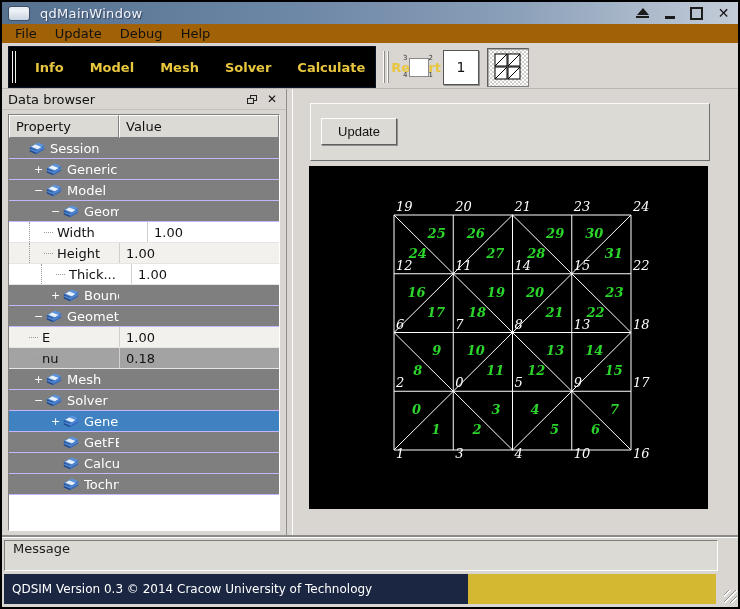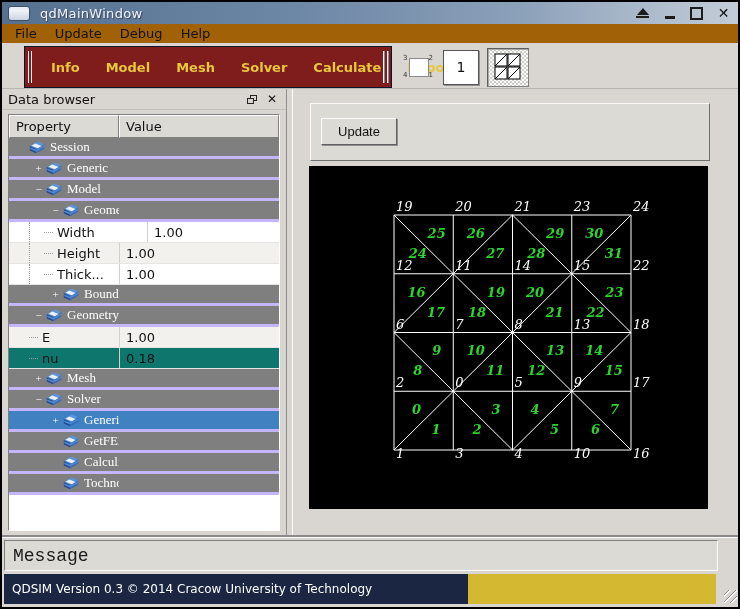--- a/index.html
+++ b/index.html
@@ -51,21 +51,21 @@
   .dock-close{font-size:12px;font-weight:bold;color:#111;}
   #tree-frame{position:absolute;left:6px;top:25px;width:272px;height:417px;background:#fff;
     border:1px solid #fff;border-top-color:#7f7f7f;border-left-color:#7f7f7f;box-sizing:border-box;overflow:hidden;}
   #tree-header{display:flex;height:23px;text-align:center;}
   .hdr-cell{background:#dcdad5;border:1px solid #7f7f7f;border-top-color:#fdfdfd;border-left-color:#fdfdfd;
     box-sizing:border-box;font-size:13px;color:#111;display:flex;align-items:center;padding-left:6px;}
   .hdr-prop{flex:0 0 110px;} .hdr-val{flex:1;}
   .trow{display:flex;height:21px;font-size:13px;align-items:stretch;}
   .trow .prop{flex:0 0 110px;display:flex;align-items:center;overflow:hidden;white-space:nowrap;}
   .trow .val{flex:1;display:flex;align-items:center;padding-left:6px;overflow:hidden;}
-  .trow.group{color:#fff;border-bottom:3px solid #c4b5fd;box-sizing:border-box;font-family:Liberation Serif, serif;}
+  .trow.group{color:#fff;border-bottom:1px solid #c4b5fd;box-sizing:border-box;}
   .trow.leaf{color:#111;border-bottom:1px solid #e7e5e1;box-sizing:border-box;}
   .trow.leaf .val{border-left:1px solid #d2d0cb;}
   .expander{width:13px;text-align:center;font-size:11px;flex:0 0 13px;}
   .node-icon{flex:0 0 18px;margin-right:4px;}
   .guide{flex:0 0 15px;align-self:stretch;border-left:1px dotted #9a9a9a;box-sizing:border-box;}
   .guide.first{margin-left:20px;}
   .elbow{width:9px;height:0;border-top:1px dotted #9a9a9a;margin-right:4px;align-self:center;}
   
   #splitter{position:absolute;left:284px;top:87px;width:7px;height:446px;background:#d9d6d1;
     border-left:1px solid #8f8f8f;border-right:1px solid #fdfdfd;box-sizing:border-box;}
@@ -73,21 +73,21 @@
   #update-frame{position:absolute;left:17px;top:14px;width:400px;height:58px;background:#dcdad5;
     border:1px solid #6f6f6f;border-top-color:#fafafa;border-left-color:#fafafa;box-sizing:border-box;}
   #update-btn{position:absolute;left:10px;top:14px;width:76px;height:27px;background:#dcdad5;
     border:1px solid #5f5f5f;border-top-color:#fdfdfd;border-left-color:#fdfdfd;box-sizing:border-box;
     font-size:13px;color:#111;display:flex;align-items:center;justify-content:center;box-shadow:1px 1px 0 #8f8f8f;}
   #canvas{position:absolute;left:16px;top:77px;width:399px;height:343px;}
   
   #bottom-divider{position:absolute;left:0;top:533px;width:736px;height:2px;background:#8a8a8a;border-bottom:1px solid #fdfdfd;}
   #message-panel{position:absolute;left:2px;top:538px;width:714px;height:31px;background:#dcdad5;
     border:1px solid #fdfdfd;border-top-color:#7f7f7f;border-left-color:#7f7f7f;box-sizing:border-box;
-    display:flex;align-items:center;padding-left:8px;font-size:18px;color:#1a1a1a;font-family:Liberation Mono, monospace;}
+    display:flex;align-items:flex-start;padding-left:8px;font-size:13px;color:#1a1a1a;}
   #statusbar{position:absolute;left:2px;top:572px;width:734px;height:30px;display:flex;}
   #status-msg{flex:0 0 464px;display:flex;align-items:center;padding-left:8px;box-sizing:border-box;
     color:#fff;font-size:12px;white-space:nowrap;overflow:hidden;}
   #status-progress{flex:0 0 248px;}
   #status-grip-area{flex:1;position:relative;background:#d9d6d1;}
   .grip{position:absolute;right:1px;bottom:1px;width:13px;height:13px;
     background:repeating-linear-gradient(135deg,transparent 0 3px,#8f8f8f 3px 4px,#fdfdfd 4px 5px);}
 </style>
 </head>
 <body>
@@ -116,21 +116,21 @@
   </div>
 
   <div id="menubar">
       <span class="menu-item">File</span>
       <span class="menu-item">Update</span>
       <span class="menu-item">Debug</span>
       <span class="menu-item">Help</span>
     </div>
 
   <div id="toolbar-strip">
-    <div id="main-toolbar" style="background: #7f1d1d; margin-left: 16px;">
+    <div id="main-toolbar" style="background: #000000;">
       <span class="tb-handle"></span>
     <span class="tb-action" style="color: rgb(232, 198, 62);">Info</span>
         <span class="tb-action" style="color: rgb(232, 198, 62);">Model</span>
         <span class="tb-action" style="color: rgb(232, 198, 62);">Mesh</span>
         <span class="tb-action" style="color: rgb(232, 198, 62);">Solver</span>
         <span class="tb-action" style="color: rgb(232, 198, 62);">Calculate</span>
         <span class="tb-action" style="color: rgb(232, 198, 62);">Report</span>
       </div>
     <div id="tool-toolbar">
       <span class="tb-handle gray"></span>
@@ -253,21 +253,21 @@
             <div class="val">1.00</div>
           </div>
           <div class="trow leaf" style="background: rgb(243, 241, 238);">
             <div class="prop">
               <span class="guide first"></span>
               <span class="elbow"></span>
               <span>Height</span>
             </div>
             <div class="val">1.00</div>
           </div>
-          <div class="trow leaf" style="background: rgb(255, 255, 255);">
+          <div class="trow leaf" style="background: rgb(255, 255, 255); padding-left: 12px;">
             <div class="prop">
               <span class="guide first"></span>
               <span class="elbow"></span>
               <span>Thick...</span>
             </div>
             <div class="val">1.00</div>
           </div>
           <div class="trow group" style="background: rgb(127, 127, 127);">
             <div class="prop">
               <span style="flex: 0 0 40px;"></span>
@@ -303,21 +303,21 @@
             <div class="val"></div>
           </div>
           <div class="trow leaf" style="background: rgb(243, 241, 238);">
             <div class="prop">
               <span style="flex: 0 0 20px;"></span>
               <span class="elbow"></span>
               <span>E</span>
             </div>
             <div class="val">1.00</div>
           </div>
-          <div class="trow leaf" style="background: #0f766e;">
+          <div class="trow leaf" style="background: #a3a3a3;">
             <div class="prop">
               <span style="flex: 0 0 20px;"></span>
               <span class="elbow"></span>
               <span>nu</span>
             </div>
             <div class="val">0.18</div>
           </div>
           <div class="trow group" style="background: rgb(127, 127, 127);">
             <div class="prop">
               <span style="flex: 0 0 23px;"></span>

